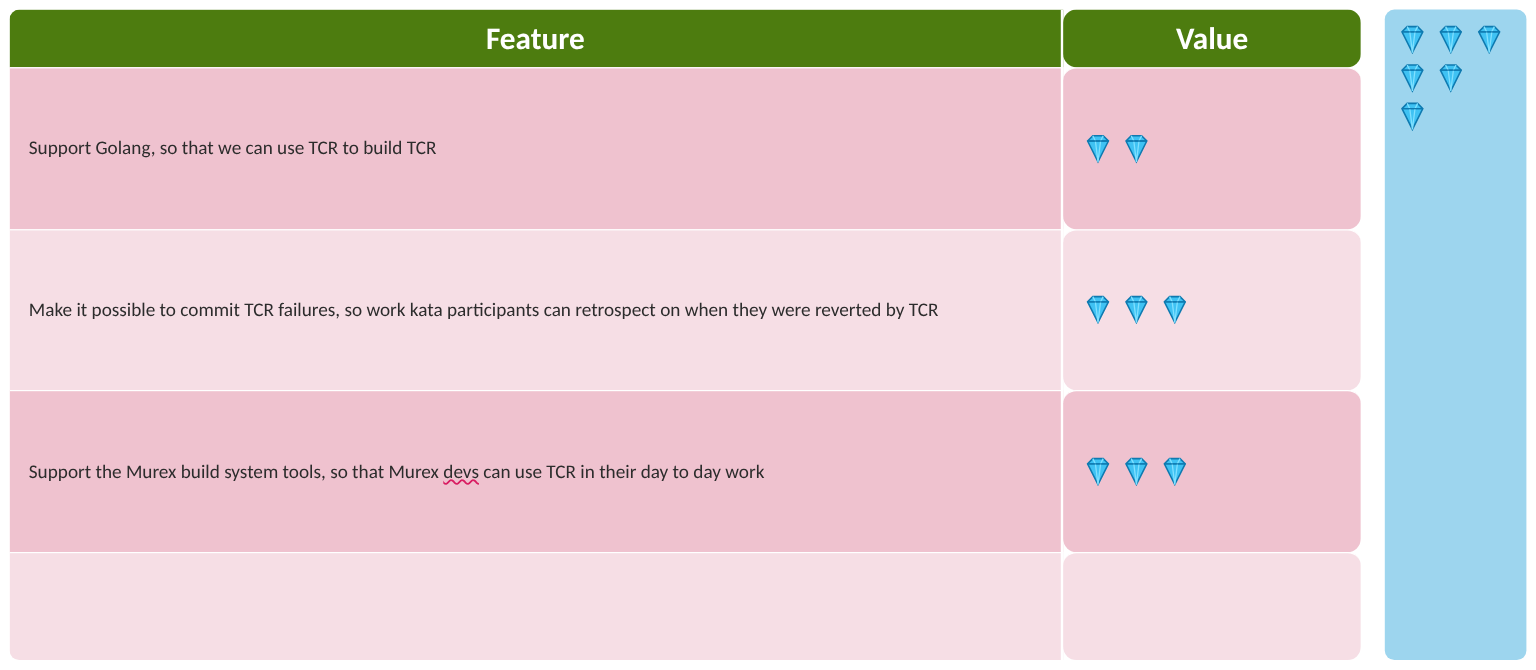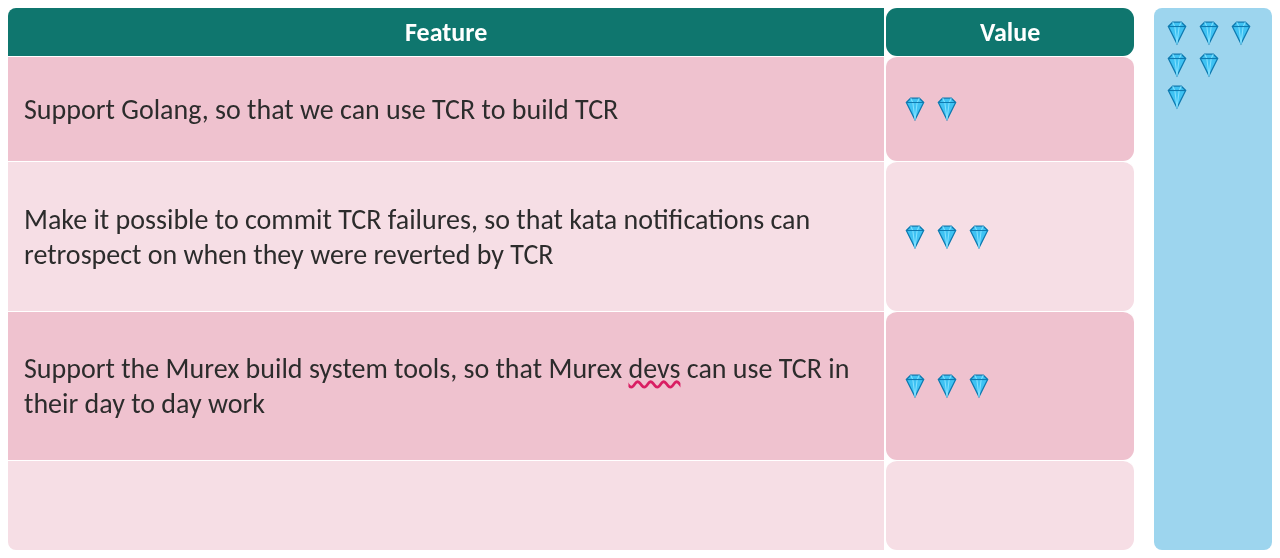--- a/index.html
+++ b/index.html
@@ -14,32 +14,32 @@
     }
     .table {
       flex: 1;
       border-collapse: separate;
       border-spacing: 0;
       width: 100%;
       border-radius: 8px;
       overflow: hidden;
     }
     .table thead th {
-      background: #0f766e;
+      background: #4d7c0f;
       color: #fff;
       font-weight: 700;
       font-size: 26px;
       padding: 8px 16px;
       text-align: center;
       border-right: 2px solid #fff;
     }
     .table thead th:last-child { border-right: none; }
     .table tbody td {
       padding: 24px 16px;
-      font-size: 28px;
+      font-size: 16px;
       color: #2c2c2c;
       vertical-align: middle;
       border-right: 2px solid #fff;
       border-top: 1px solid #fff;
     }
     .table tbody td:last-child { border-right: none; }
     .table tbody tr:nth-child(odd) td { background: #efc2cf; }
     .table tbody tr:nth-child(even) td { background: #f6dee5; }
     .table tbody tr.empty td { height: 90px; }
     .col-feature { width: 78%; }
@@ -94,21 +94,21 @@
                 <polygon points="4,6 8,2 16,2 20,6 12,22" fill="#3fc2f3" stroke="#0e7ab0" stroke-width="1.2"></polygon>
                 <polyline points="4,6 20,6" fill="none" stroke="#0e7ab0" stroke-width="1"></polyline>
                 <polyline points="8,2 10,6 12,22 14,6 16,2" fill="none" stroke="#7fe0ff" stroke-width="1"></polyline>
                 <polyline points="4,6 10,6 14,6 20,6" fill="none" stroke="#0e7ab0" stroke-width="1"></polyline>
               </svg>
             </span>
           </div>
         </td>
       </tr>
       <tr>
-        <td class="col-feature">Make it possible to commit TCR failures, so that kata notifications can retrospect on when they were reverted by TCR</td>
+        <td class="col-feature">Make it possible to commit TCR failures, so work kata participants can retrospect on when they were reverted by TCR</td>
         <td class="col-value">
           <div class="diamond-row">
             <span class="diamond">
               <svg viewBox="0 0 24 24">
                 <polygon points="4,6 8,2 16,2 20,6 12,22" fill="#3fc2f3" stroke="#0e7ab0" stroke-width="1.2"></polygon>
                 <polyline points="4,6 20,6" fill="none" stroke="#0e7ab0" stroke-width="1"></polyline>
                 <polyline points="8,2 10,6 12,22 14,6 16,2" fill="none" stroke="#7fe0ff" stroke-width="1"></polyline>
                 <polyline points="4,6 10,6 14,6 20,6" fill="none" stroke="#0e7ab0" stroke-width="1"></polyline>
               </svg>
             </span>

